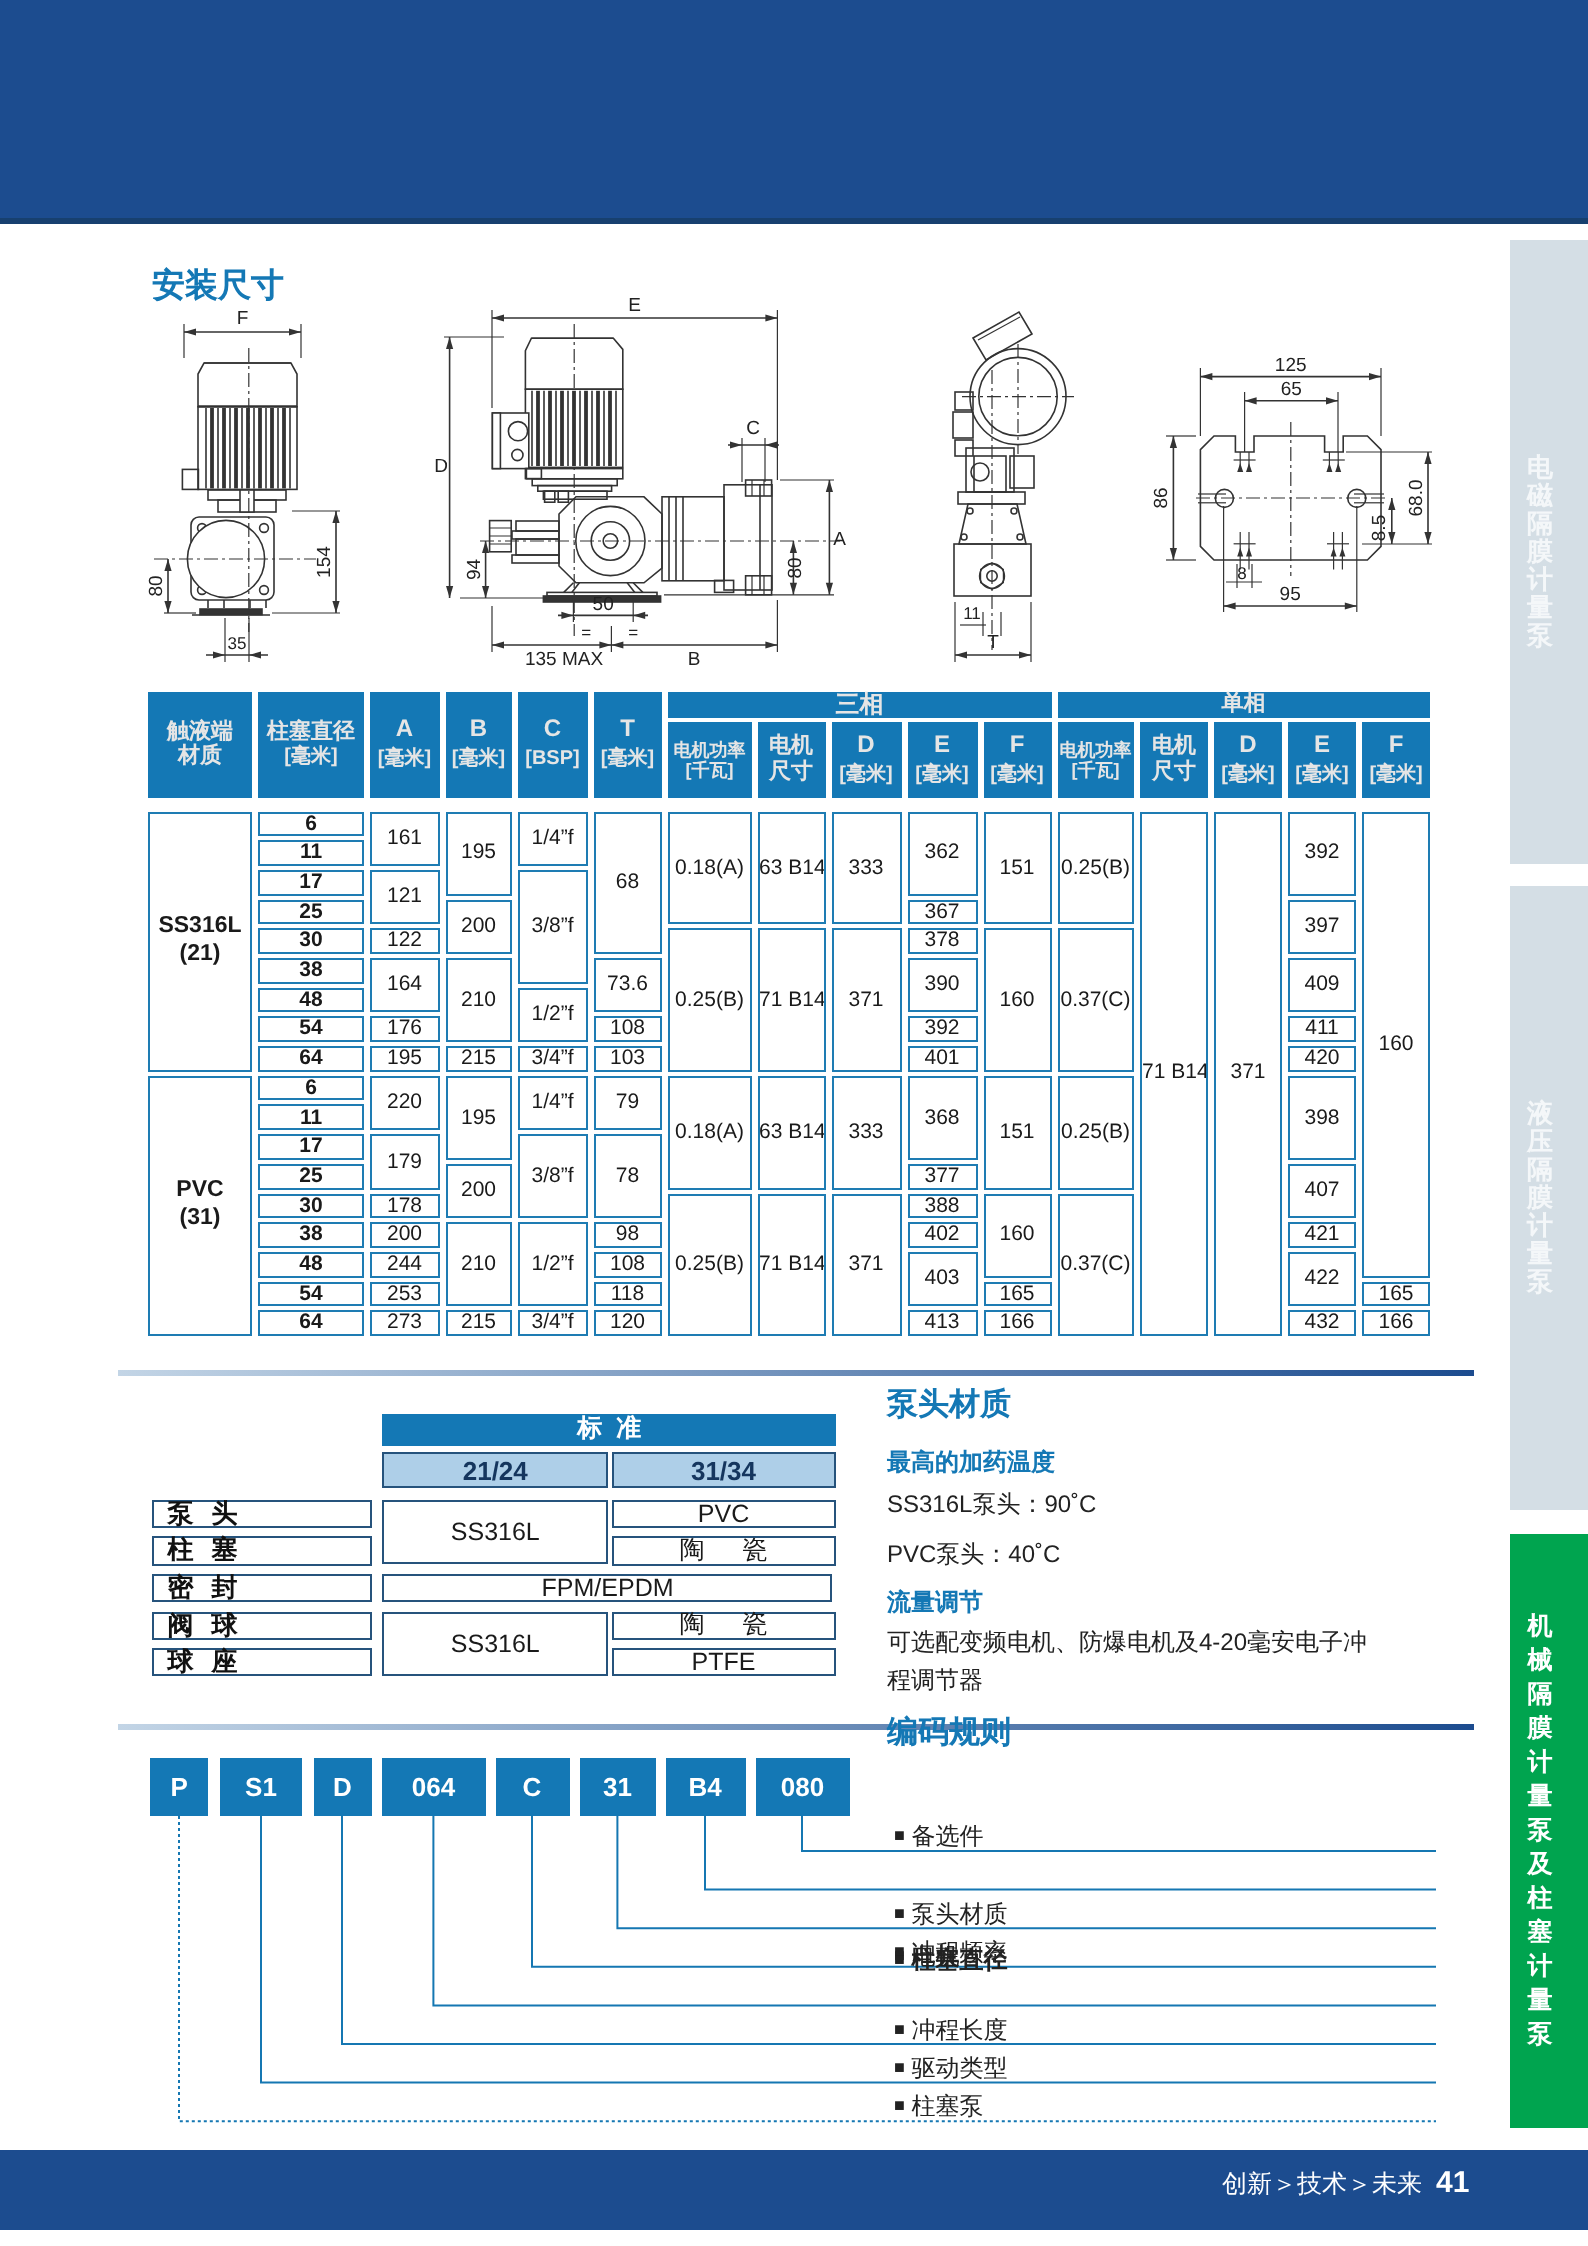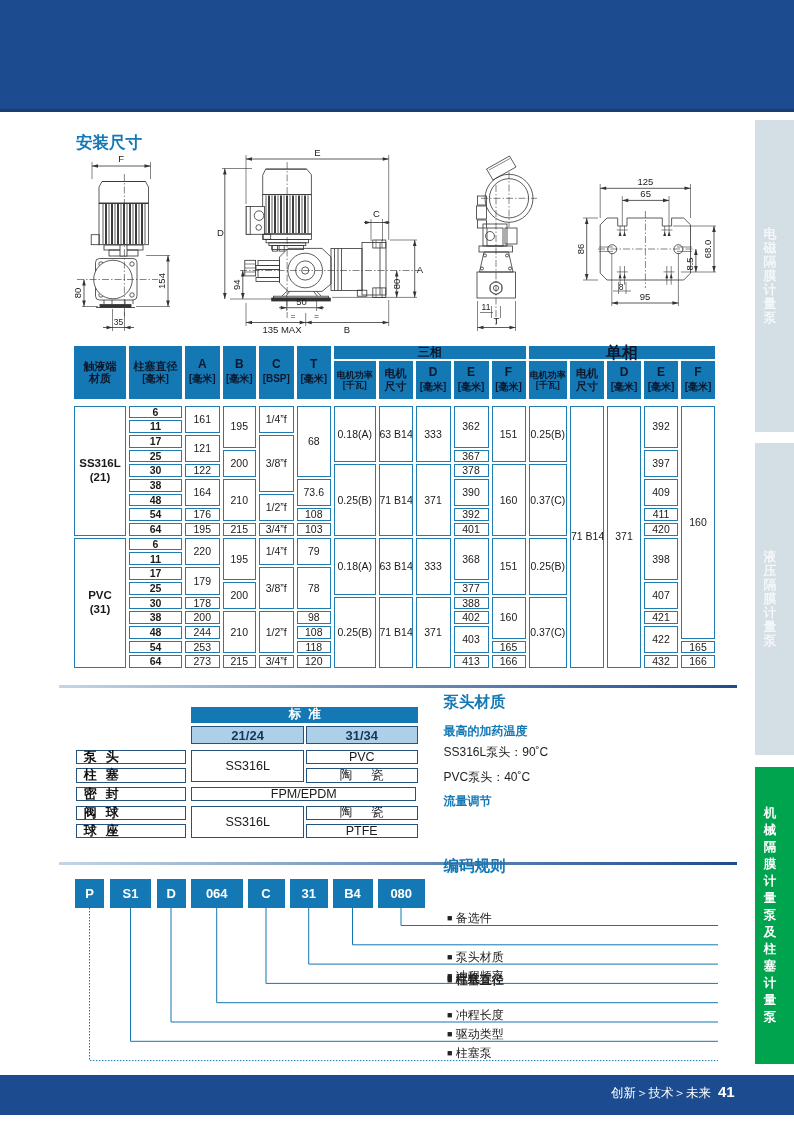--- a/index.html
+++ b/index.html
@@ -1,21 +1,21 @@
 <!DOCTYPE html>
 <html><head>
 <meta charset="utf-8">
 <style>
 * { margin:0; padding:0; box-sizing:border-box; }
 html,body { width:794px; height:1123px; background:#fff; font-family:"Liberation Sans", sans-serif; }
 #page { position:relative; width:794px; height:1123px; overflow:hidden; background:#fff; }
 .abs { position:absolute; }
 
 table.spec { border-collapse:separate; border-spacing:3px 2px; table-layout:fixed; }
-table.spec th { background:#1478b5; color:#0f172a; font-weight:bold; text-align:center; vertical-align:middle; border:1px solid #1478b5; line-height:1.15; }
+table.spec th { background:#1478b5; color:#e5e5e5; font-weight:bold; text-align:center; vertical-align:middle; border:1px solid #1478b5; line-height:1.15; }
 table.spec td { background:#fff; color:#1a1a1a; text-align:center; vertical-align:middle; border:1px solid #1e7cb3; font-size:10.5px; white-space:nowrap; overflow:hidden; line-height:10.6px; }
 .u { font-size:10px; font-weight:bold; }
 
 .sbox { position:absolute; border:1px solid #26537c; background:#fff; display:flex; align-items:center; justify-content:center; font-size:12.5px; color:#1a1a1a; }
 .lab { left:75.7px; width:110.3px; height:14.2px; font-weight:bold; font-size:13px; color:#111; justify-content:flex-start; padding-left:7px; letter-spacing:9px; }
 .codebox { position:absolute; top:879px; height:29px; background:#1478b5; color:#fff; font-weight:bold; font-size:13px; display:flex; align-items:center; justify-content:center; }
 .blue-t { color:#1478b5; font-weight:bold; }
 .clabel { position:absolute; left:447px; font-size:12px; color:#222; }
 .vtab { position:absolute; left:755px; width:39px; color:#fff; font-weight:bold; font-size:13px; display:flex; flex-direction:column; align-items:center; justify-content:center; line-height:14px; padding-right:9px; }
 </style>
@@ -343,21 +343,21 @@
 </colgroup>
 <tbody>
           <tr style="height:13.5px">
 <th rowspan="2" style="font-size:11px">触液端<br>材质</th>
 <th rowspan="2" style="font-size:11px">柱塞直径<br><span class="u">[毫米]</span></th>
 <th rowspan="2" style="font-size:12px">A<br><span class="u">[毫米]</span></th>
 <th rowspan="2" style="font-size:12px">B<br><span class="u">[毫米]</span></th>
 <th rowspan="2" style="font-size:12px">C<br><span class="u">[BSP]</span></th>
 <th rowspan="2" style="font-size:12px">T<br><span class="u">[毫米]</span></th>
 <th colspan="5" style="font-size:12px;line-height:11px;">三相</th>
-<th colspan="5" style="font-size:16px;line-height:11px;">单相</th>
+<th colspan="5" style="font-size:11px;line-height:11px;">单相</th>
 </tr>
 <tr style="height:38px">
 <th style="font-size:9px">电机功率<br>[千瓦]</th>
 <th style="font-size:11px">电机<br>尺寸</th>
 <th style="font-size:12px">D<br><span class="u">[毫米]</span></th>
 <th style="font-size:12px">E<br><span class="u">[毫米]</span></th>
 <th style="font-size:12px">F<br><span class="u">[毫米]</span></th>
 <th style="font-size:9px">电机功率<br>[千瓦]</th>
 <th style="font-size:11px">电机<br>尺寸</th>
 <th style="font-size:12px">D<br><span class="u">[毫米]</span></th>
@@ -570,20 +570,21 @@
 <div class="abs blue-t" style="left:443.5px;top:692px;font-size:15.5px;">泵头材质</div>
 
 <div class="abs blue-t" style="left:443.5px;top:723px;font-size:12px;">最高的加药温度</div>
 
 <div class="abs" style="left:443.5px;top:744px;font-size:12px;color:#222;">SS316L泵头：90˚C</div>
 
 <div class="abs" style="left:443.5px;top:769px;font-size:12px;color:#222;">PVC泵头：40˚C</div>
 
 <div class="abs blue-t" style="left:443.5px;top:793px;font-size:12px;">流量调节</div>
 
+<div class="abs" style="left:443.5px;top:812px;width:300px;font-size:12px;color:#222;line-height:19.3px;">可选配变频电机、防爆电机及4-20毫安电子冲<br>程调节器</div>
 
 <div class="abs" style="left:59px;top:862px;width:678px;height:2.5px;background:linear-gradient(to right,#c3d5e6,#1c4c8f);"></div>
 
 <div class="codebox" style="left:75.2px;width:28.8px;">P</div>
 
 <div class="codebox" style="left:110px;width:41px;">S1</div>
 
 <div class="codebox" style="left:156.5px;width:29.5px;">D</div>
 
 <div class="codebox" style="left:190.5px;width:52.5px;">064</div>

